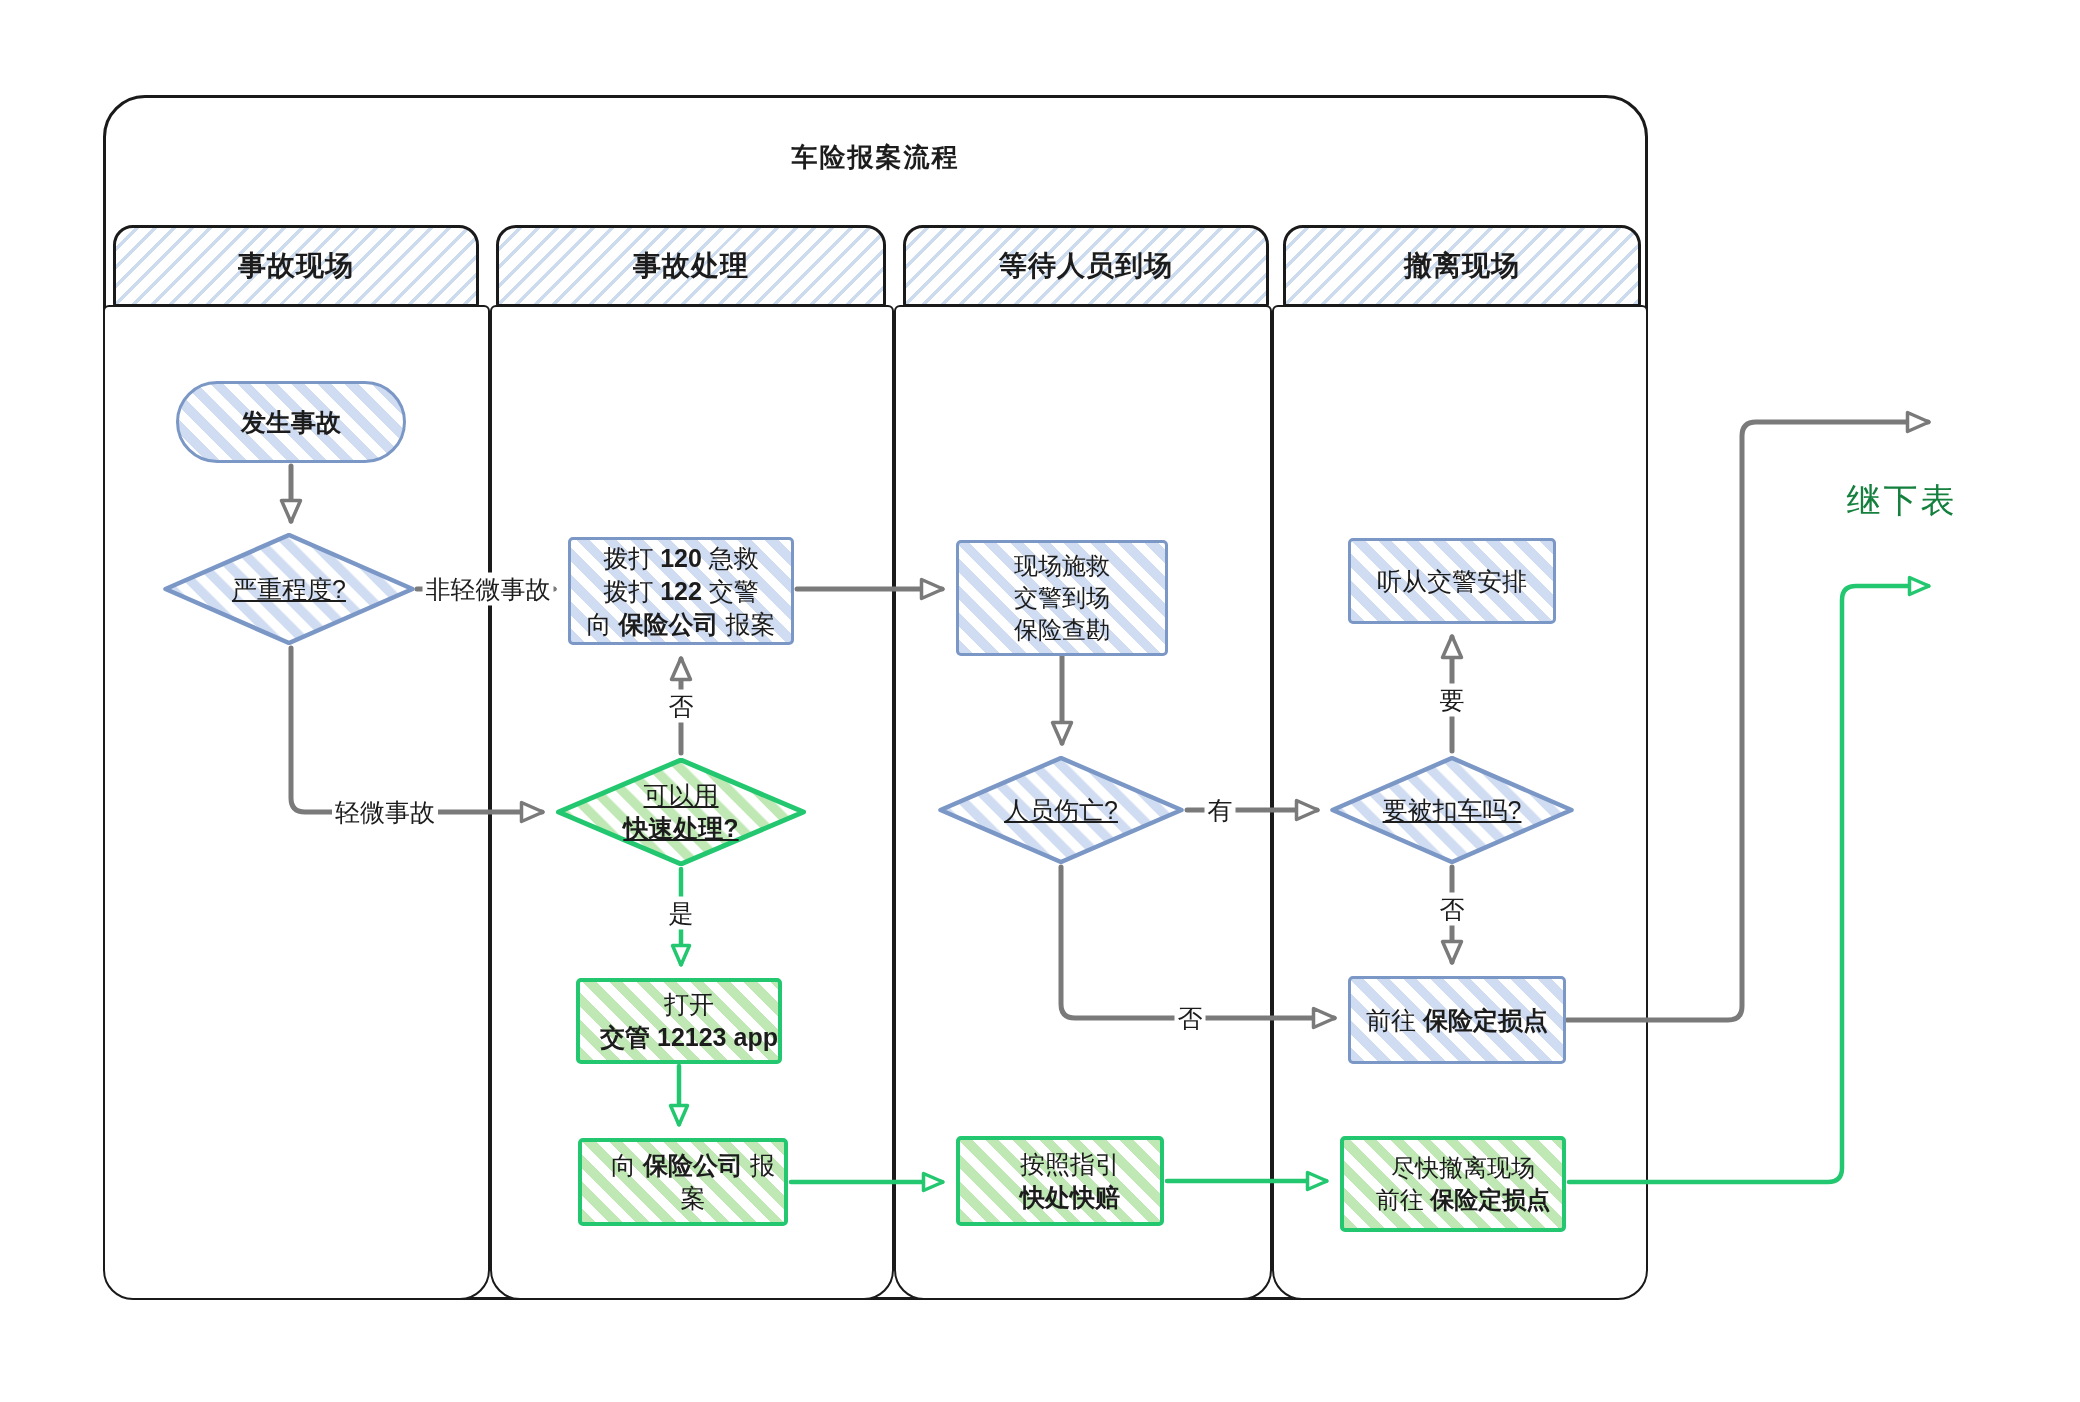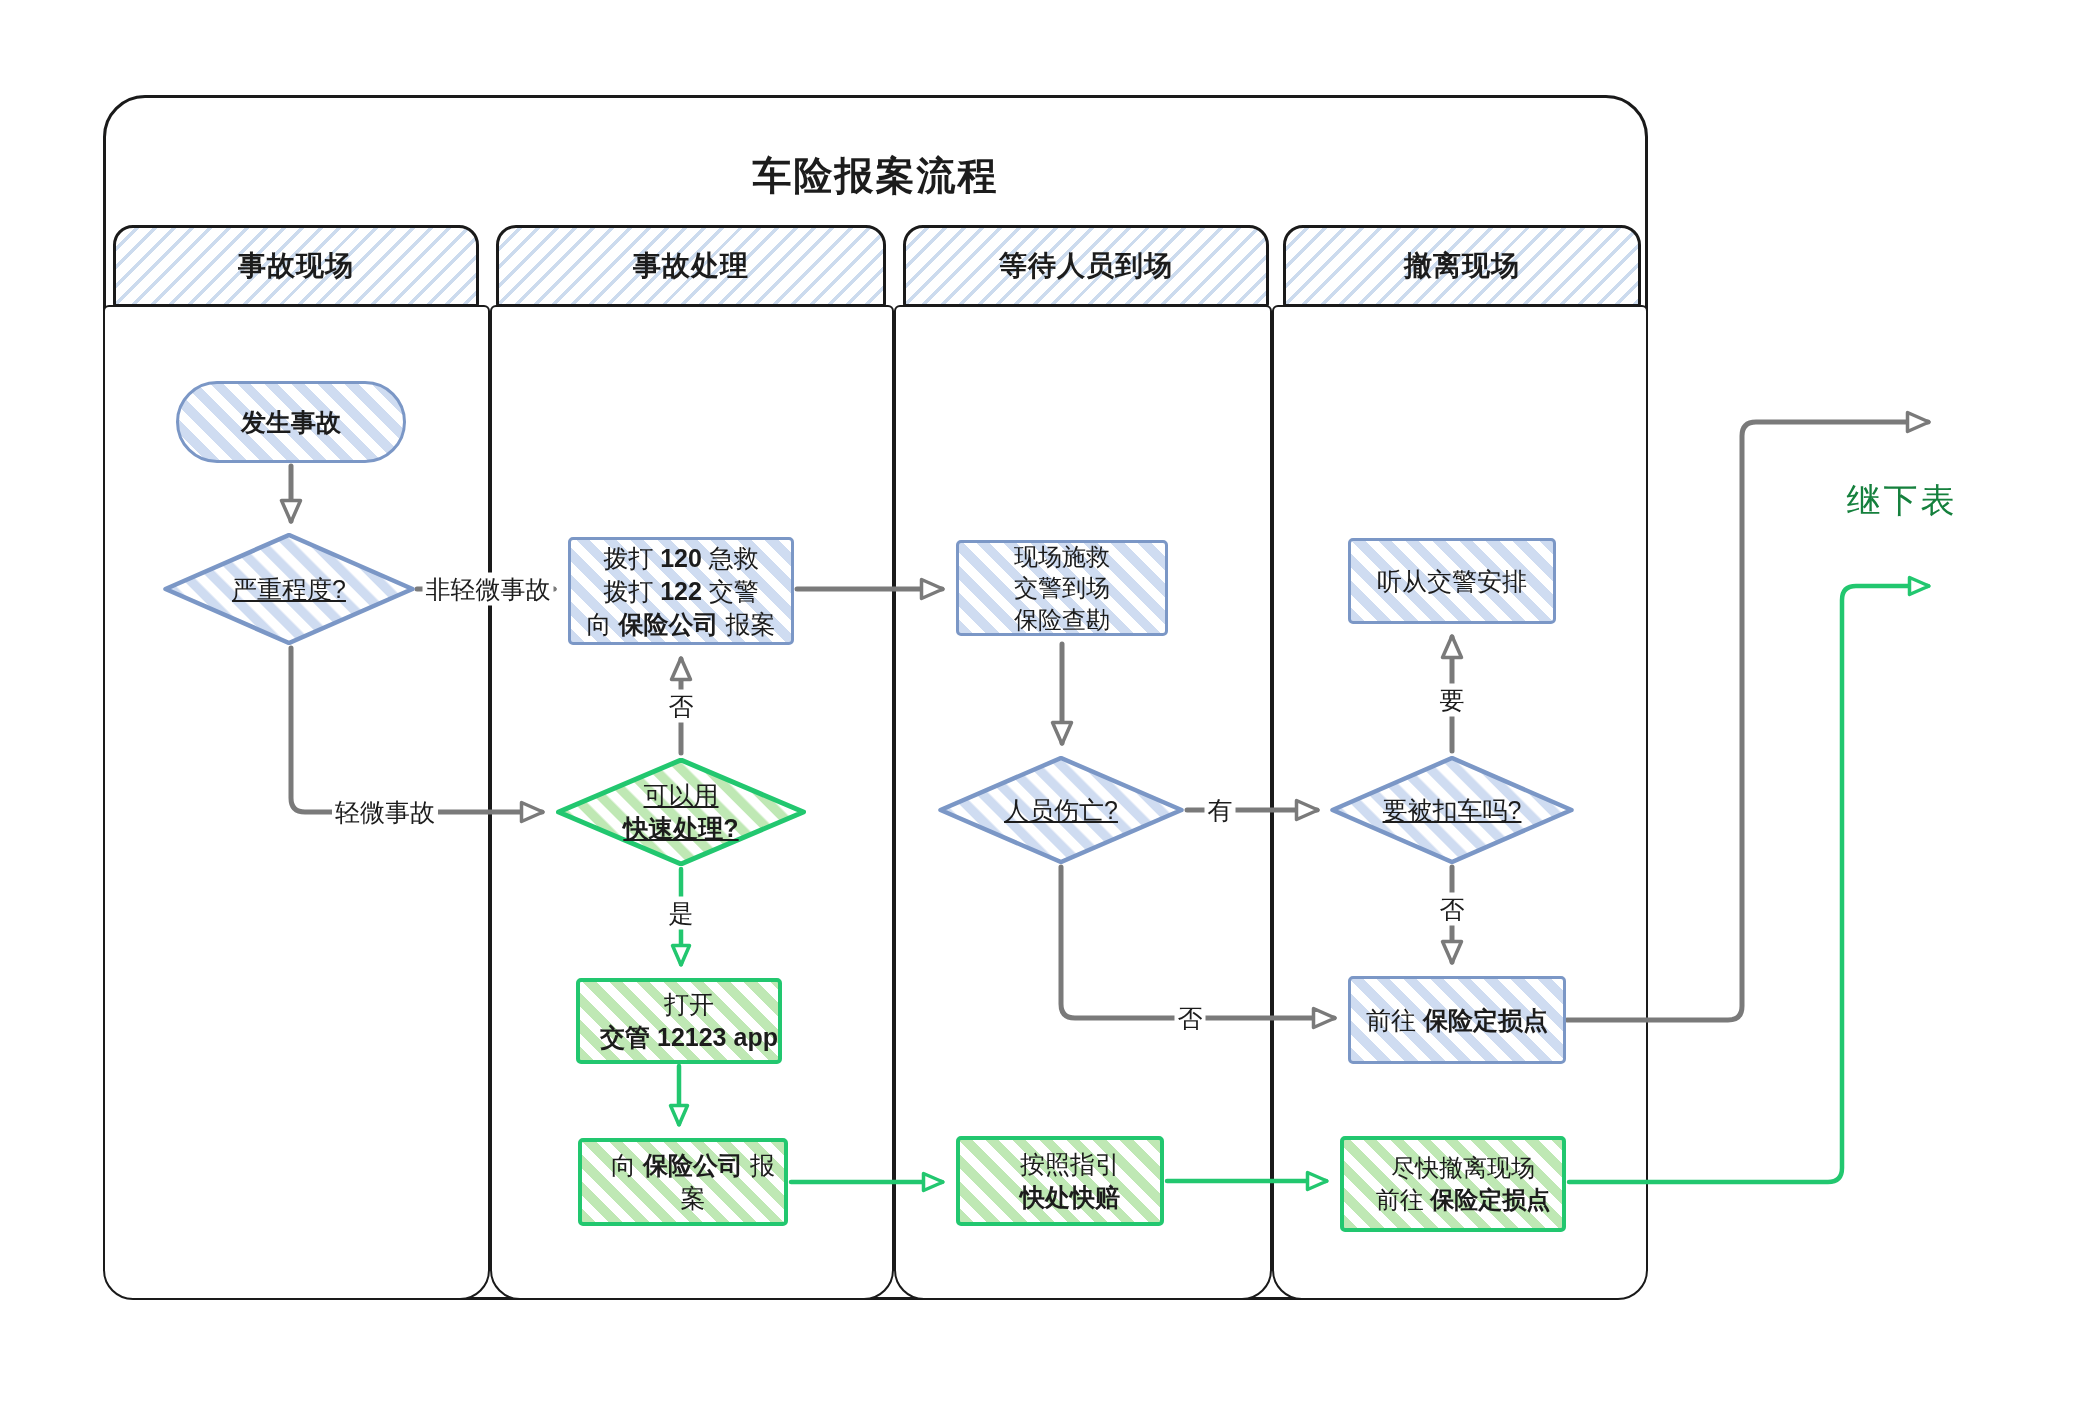--- a/index.html
+++ b/index.html
@@ -6,22 +6,22 @@
   .canvas{
     position:relative;width:2080px;height:1402px;overflow:hidden;
     font-family:"Liberation Sans",sans-serif;color:#1c1c1c;
   }
   
   .frame{position:absolute;left:103px;top:95px;width:1545px;height:1205px;
     border:3px solid #1a1a1a;border-radius:42px;box-sizing:border-box;background:#fff;}
   .titleband{position:absolute;left:103px;top:95px;width:1545px;height:212px;
     border-radius:42px 42px 0 0;box-sizing:border-box;
     background:repeating-linear-gradient(135deg,#ccdbee 0 3.5px,#ffffff 3.5px 13px);}
-  .flowtitle{position:absolute;left:103px;top:149px;width:1545px;text-align:center;
-    font-size:39px;font-weight:700;letter-spacing:2px;}
+  .flowtitle{position:absolute;left:103px;top:140px;width:1545px;text-align:center;
+    font-size:26px;font-weight:700;letter-spacing:2px;}
   .lanehead{position:absolute;height:82px;top:225px;box-sizing:border-box;
     border:3px solid #1a1a1a;border-radius:20px 20px 3px 3px;
     background:repeating-linear-gradient(135deg,#ccdbee 0 3.5px,#ffffff 3.5px 13px);
     display:flex;align-items:center;justify-content:center;
     font-size:28px;font-weight:700;letter-spacing:1px;}
   .lanebody{position:absolute;top:305px;height:995px;box-sizing:border-box;
     background:#ffffff;border:2.5px solid #1a1a1a;border-radius:6px 6px 30px 30px;}
   
   .edges{position:absolute;left:0;top:0;width:2080px;height:1402px;}
   
@@ -121,21 +121,21 @@
   </div>
 
   <div class="node rectblue" style="left:568px;top:537px;width:226px;height:108px;">
     <div class="nt">
       <div><span>拨打 </span><b>120</b><span> 急救</span></div>
       <div><span>拨打 </span><b>122</b><span> 交警</span></div>
       <div><span>向 </span><b>保险公司</b><span> 报案</span></div>
     </div>
   </div>
 
-  <div class="node rectblue" style="left:956px;top:540px;width:212px;height:96px;font-size:24px;">
+  <div class="node rectblue" style="left:956px;top:540px;width:212px;height:116px;font-size:24px;">
     <div class="nt">
       <div>现场施救</div>
       <div>交警到场</div>
       <div>保险查勘</div>
     </div>
   </div>
 
   <div class="node rectblue" style="left:1348px;top:538px;width:208px;height:86px;">
     <span>听从交警安排</span>
   </div>

